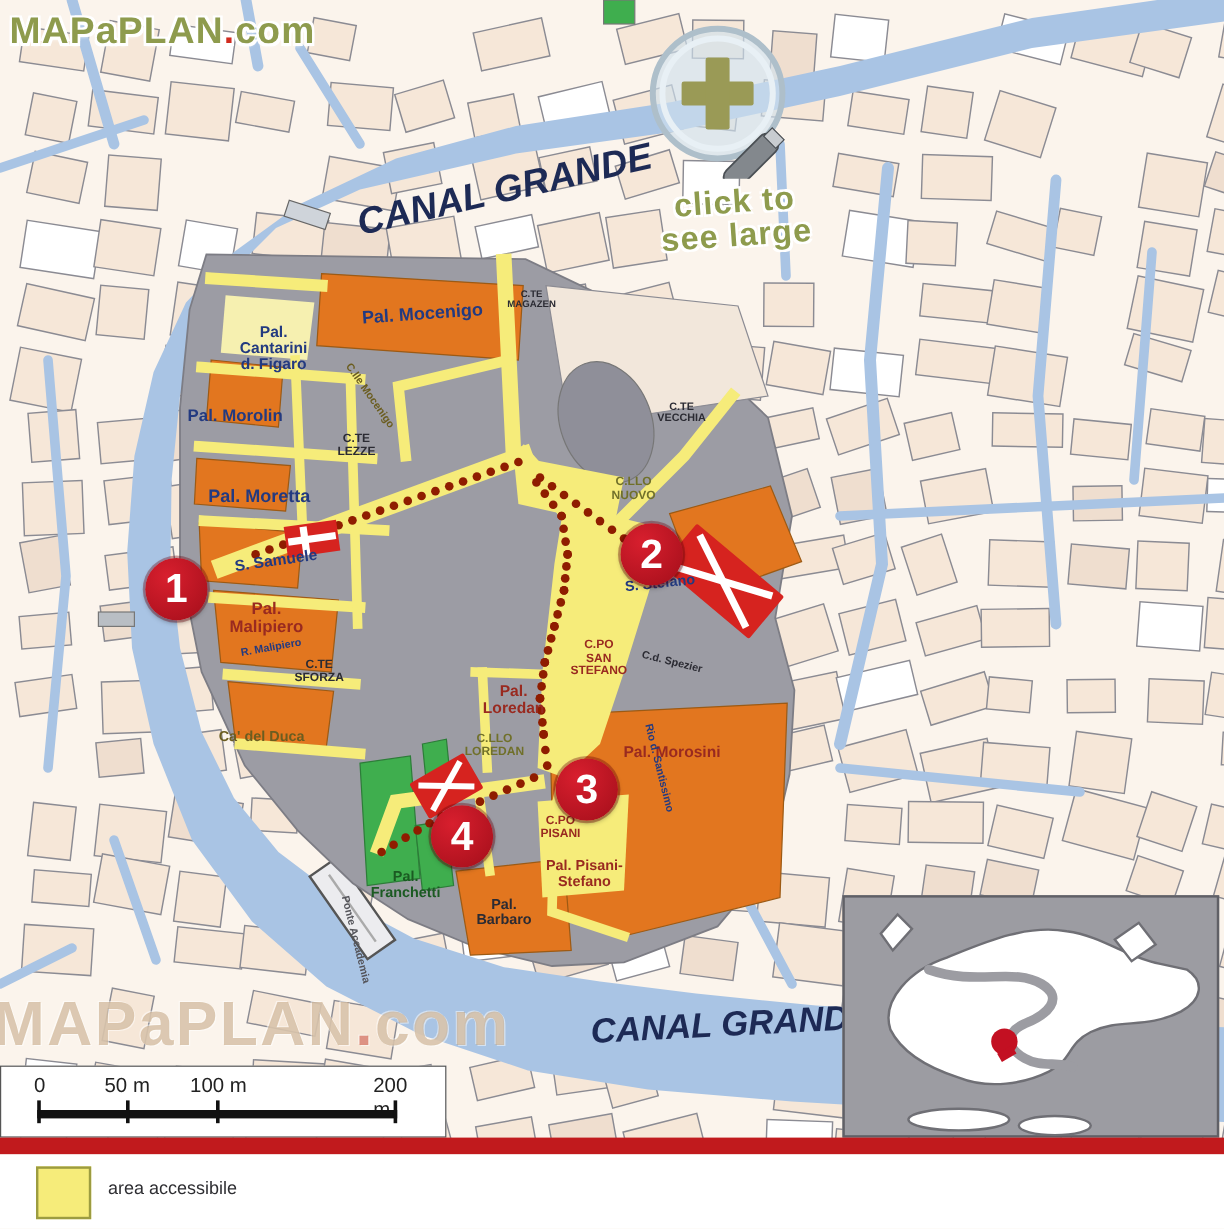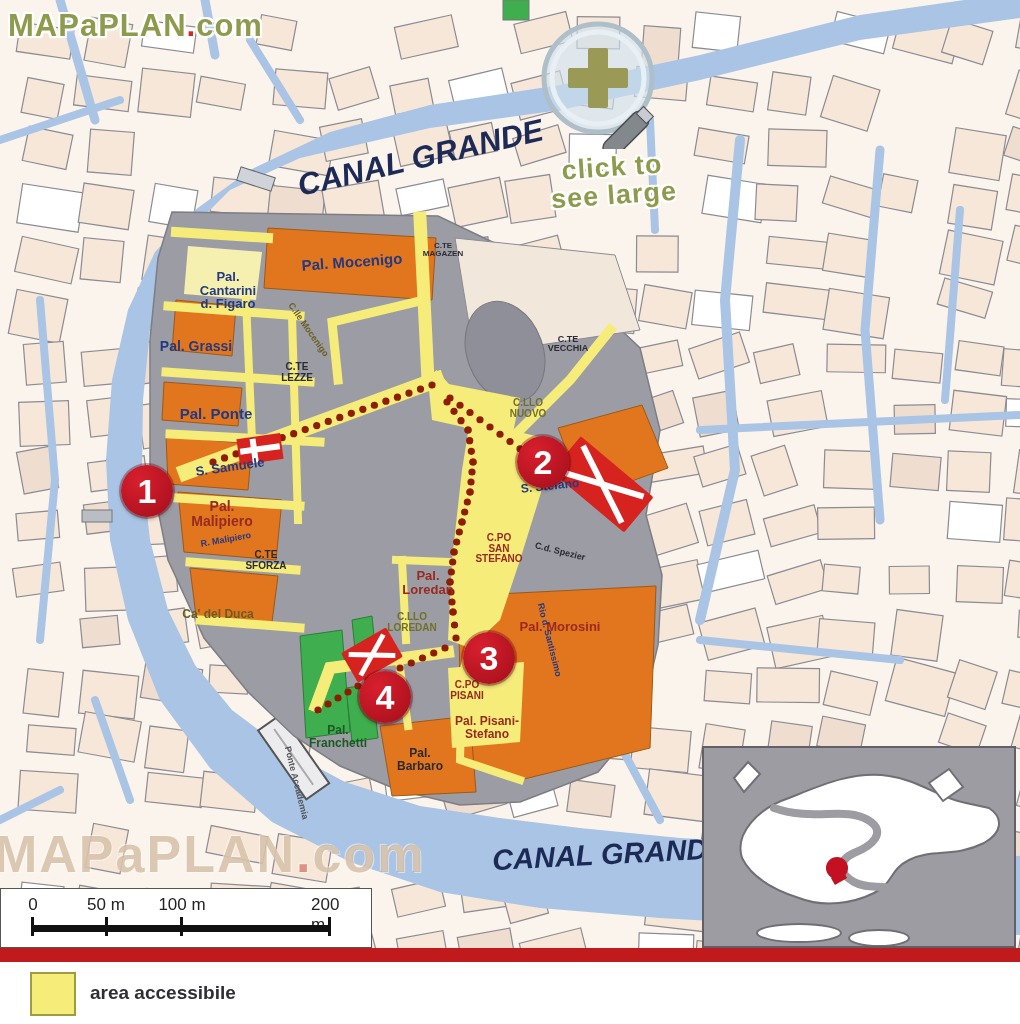--- a/index.html
+++ b/index.html
@@ -39,21 +39,21 @@
   #scalebox{position:absolute;left:0;top:888px;z-index:7;width:372px;height:60px;background:#fff;
      border:1px solid #555;box-sizing:border-box;}
   .scale-tick-label{position:absolute;top:6px;transform:translateX(-50%);font-size:17px;color:#222;}
   .scale-bar{position:absolute;left:30px;top:36px;width:300px;height:7px;background:#111;}
   .scale-tick{position:absolute;top:28px;width:3px;height:19px;background:#111;}
   
   #red-band{position:absolute;left:0;top:948px;z-index:7;width:1020px;height:14px;background:#c11a1d;}
   #legend{position:absolute;left:0;top:962px;z-index:7;width:1020px;height:62px;background:#fff;}
   #legend .swatch{position:absolute;left:30px;top:10px;width:46px;height:44px;background:#f6ec7a;
      border:2px solid #9c9c40;box-sizing:border-box;}
-  #legend .legend-label{position:absolute;left:90px;top:20px;font-size:19px;font-weight:700;color:#2f2f33;}
+  #legend .legend-label{position:absolute;left:90px;top:20px;font-size:15px;font-weight:400;color:#2f2f33;}
 </style>
 </head>
 <body>
 
 <div id="stage">
 
   <svg id="map-svg" width="1020" height="955" viewBox="0 0 1020 955">
 
     <g id="bg-buildings">
         <rect x="18.06923006195575" y="25.934521108865738" width="54.09202124318108" height="29.496277974918485" fill="#f6e7d8" stroke="#8b8b93" stroke-width="1.2" transform="rotate(8.3 45.11524068354629 40.68266009632498)"></rect>
@@ -497,22 +497,22 @@
         <line x1="392" y1="643" x2="352" y2="667" stroke="#fff" stroke-width="5"></line>
       </g>
     </g>
   </svg>
 
   <div id="labels-layer">
       <div class="map-label" style="left: 352px; top: 262px; font-size: 15px; color: rgb(35, 58, 128); transform: translate(-50%, -50%) rotate(-4deg);">Pal. Mocenigo</div>
       <div class="map-label" style="left: 228px; top: 290px; font-size: 13px; color: rgb(35, 58, 128); transform: translate(-50%, -50%) rotate(0deg);">Pal.
 Cantarini
 d. Figaro</div>
-      <div class="map-label" style="left: 196px; top: 346px; font-size: 14px; color: rgb(35, 58, 128); transform: translate(-50%, -50%) rotate(0deg);">Pal. Grassi</div>
-      <div class="map-label" style="left: 216px; top: 414px; font-size: 15px; color: rgb(35, 58, 128); transform: translate(-50%, -50%) rotate(0deg);">Pal. Ponte</div>
+      <div class="map-label" style="left: 196px; top: 346px; font-size: 14px; color: rgb(35, 58, 128); transform: translate(-50%, -50%) rotate(0deg);">Pal. Morolin</div>
+      <div class="map-label" style="left: 216px; top: 414px; font-size: 15px; color: rgb(35, 58, 128); transform: translate(-50%, -50%) rotate(0deg);">Pal. Moretta</div>
       <div class="map-label" style="left: 297px; top: 372px; font-size: 10px; color: rgb(43, 43, 51); transform: translate(-50%, -50%) rotate(0deg);">C.TE
 LEZZE</div>
       <div class="map-label" style="left: 230px; top: 467px; font-size: 13px; color: rgb(35, 58, 128); transform: translate(-50%, -50%) rotate(-8deg);">S. Samuele</div>
       <div class="map-label" style="left: 222px; top: 514px; font-size: 14px; color: rgb(153, 42, 32); transform: translate(-50%, -50%) rotate(0deg);">Pal.
 Malipiero</div>
       <div class="map-label" style="left: 226px; top: 540px; font-size: 9px; color: rgb(35, 58, 128); transform: translate(-50%, -50%) rotate(-10deg);">R. Malipiero</div>
       <div class="map-label" style="left: 266px; top: 560px; font-size: 10px; color: rgb(43, 43, 51); transform: translate(-50%, -50%) rotate(0deg);">C.TE
 SFORZA</div>
       <div class="map-label" style="left: 218px; top: 590px; font-size: 12px; color: rgb(107, 93, 32); transform: translate(-50%, -50%) rotate(0deg); margin-top: 24px;">Ca' del Duca</div>
       <div class="map-label" style="left: 443px; top: 250px; font-size: 8px; color: rgb(43, 43, 51); transform: translate(-50%, -50%) rotate(0deg);">C.TE

